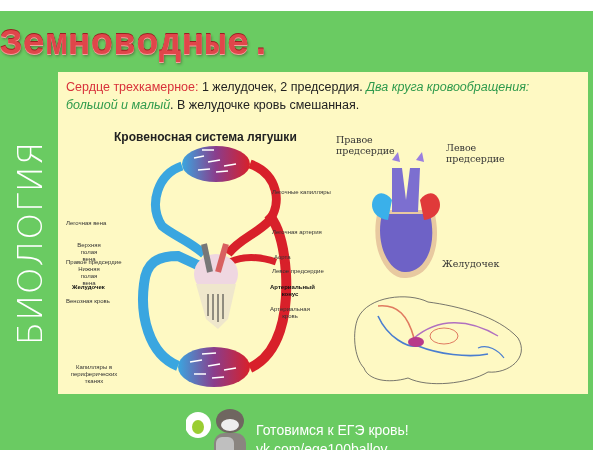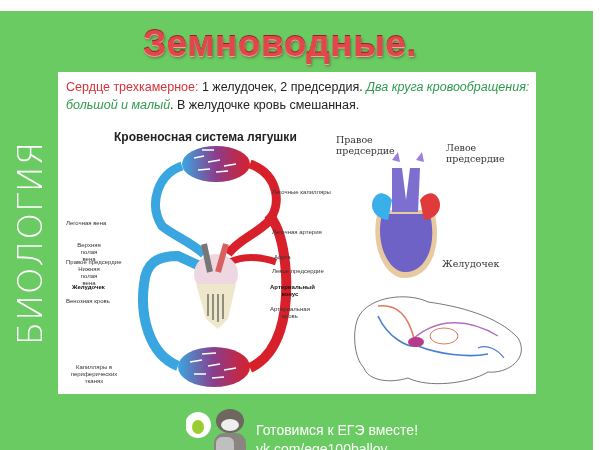--- a/index.html
+++ b/index.html
@@ -6,37 +6,37 @@
   body {
     width: 600px; height: 450px; position: relative; overflow: hidden;
     background: #ffffff;
     font-family: "Liberation Sans", sans-serif;
   }
   .slide {
     position: absolute; left: 0; top: 11px; width: 593px; height: 439px;
     background: #6acb62;
   }
   .title {
-    position: absolute; left: 0; width: 560px; top: 12px; text-align: center;
-    font-family: Liberation Sans, sans-serif; font-weight: bold; font-size: 37px;
+    position: absolute; left: 0; width: 560px; top: 12px; 
+    font-family: Liberation Mono, monospace; font-weight: bold; font-size: 37px;
     color: #e0464a; letter-spacing: 0.5px;
     text-shadow: 0 1px 0 #f6a0a0, 0 -1px 0 #9b1f22, 1px 2px 3px rgba(60,20,20,0.45);
   }
   .side-label {
     position: absolute; left: 8px; top: 112px; width: 44px; height: 240px;
     display: flex; align-items: center; justify-content: center;
   }
   .side-label span {
     transform: rotate(-90deg); white-space: nowrap;
     color: #ffffff; font-family: "DejaVu Sans", sans-serif; font-size: 34px;
     font-weight: 300; letter-spacing: 1px;
   }
   .card {
-    position: absolute; left: 58px; top: 61px; width: 478px; height: 322px;
-    background: #ffffff;
+    position: absolute; left: 58px; top: 61px; width: 530px; height: 322px;
+    background: #fef9c3;
   }
   .intro {
     position: absolute; left: 8px; top: 6px; width: 470px;
     font-size: 12.5px; line-height: 18px; color: #222;
   }
   .intro .red { color: #d8313a; }
   .intro .green { color: #2e9a4c; font-style: italic; }
   .left-title {
     position: absolute; left: 56px; top: 58px; font-weight: bold; font-size: 12px; color: #222;
   }
@@ -151,17 +151,17 @@
 
   <svg style="left:186px;top:392px" width="68" height="58" viewBox="0 0 68 58">
     <circle cx="12" cy="22" r="13" fill="#ffffff"></circle>
     <ellipse cx="12" cy="24" rx="6" ry="7" fill="#9acd32"></ellipse>
     <ellipse cx="44" cy="18" rx="14" ry="12" fill="#6f6660"></ellipse>
     <ellipse cx="44" cy="22" rx="9" ry="6" fill="#eeeeee"></ellipse>
     <rect x="28" y="30" width="32" height="28" rx="10" fill="#8a8580"></rect>
     <rect x="30" y="34" width="18" height="24" rx="6" fill="#bfbfbf"></rect>
   </svg>
   <div class="footer-text">
-    <div>Готовимся к ЕГЭ вместе!</div>
+    <div>Готовимся к ЕГЭ кровь!</div>
     <div>vk.com/ege100ballov</div>
   </div>
 
 </div>
 
 </body></html>

